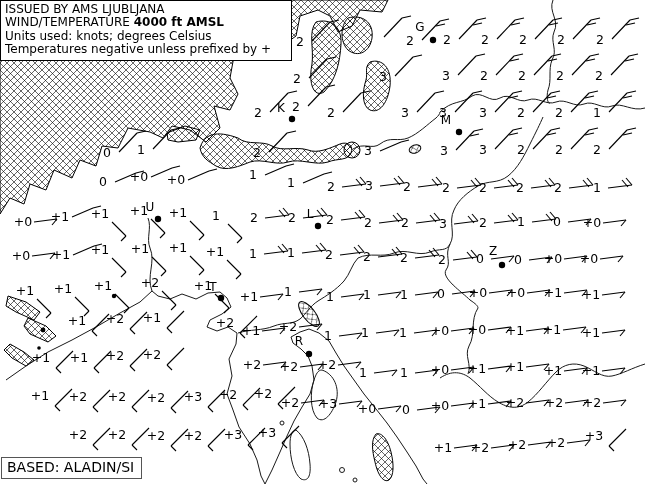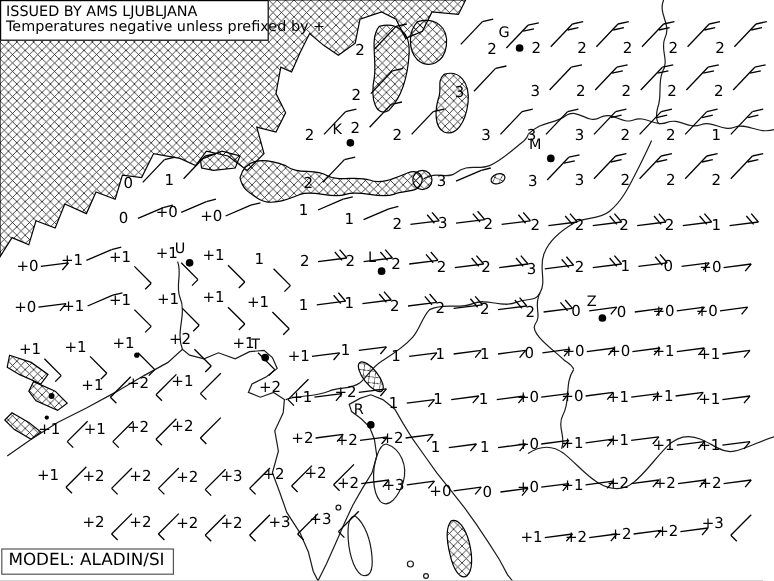--- a/index.html
+++ b/index.html
@@ -1,19 +1,19 @@
 <!DOCTYPE html>
 <html><head>
 <meta charset="utf-8">
 <style>
   html,body{margin:0;padding:0;background:#888;}
   #page{position:relative;width:645px;height:484px;background:#ffffff;overflow:hidden;
         font-family:"DejaVu Sans","Liberation Sans",sans-serif;}
   #map-svg{position:absolute;left:0;top:0;}
-  .info-box{position:absolute;left:0px;top:0px;width:224px;background:#ffffff;
+  .info-box{position:absolute;left:0px;top:0px;width:292px;background:#ffffff;
             border:1px solid #000;box-sizing:border-box;padding:2px 4px 3px 4px;z-index:5;}
   .info-box .ln{font-size:12px;line-height:13.4px;color:#000;white-space:nowrap;}
   .model-box{position:absolute;left:1px;top:457px;background:#ffffff;border:1px solid #555;
              padding:1px 7px 3px 5px;font-size:14px;color:#000;z-index:5;white-space:nowrap;}
   .b{font-weight:bold;}
 </style>
 </head>
 <body>
 
 <div id="page">
@@ -881,17 +881,19 @@
         </g>
         <g>
           <text x="299" y="345" text-anchor="middle" font-size="12" fill="#000000">R</text>
           <circle cx="309" cy="354" r="3.2" fill="#000000"></circle>
         </g>
       </g>
   </svg>
 
   <div class="info-box">
     <div class="ln">ISSUED BY AMS LJUBLJANA</div>
+    <div class="ln"><span>WIND/TEMPERATURE </span><span class="b">4000 ft AMSL</span></div>
+    <div class="ln">Units used: knots; degrees Celsius</div>
     <div class="ln">Temperatures negative unless prefixed by +</div>
   </div>
 
-  <div class="model-box">MODEL: ALADIN/SI</div>
+  <div class="model-box">BASED: ALADIN/SI</div>
 </div>
 
 </body></html>

